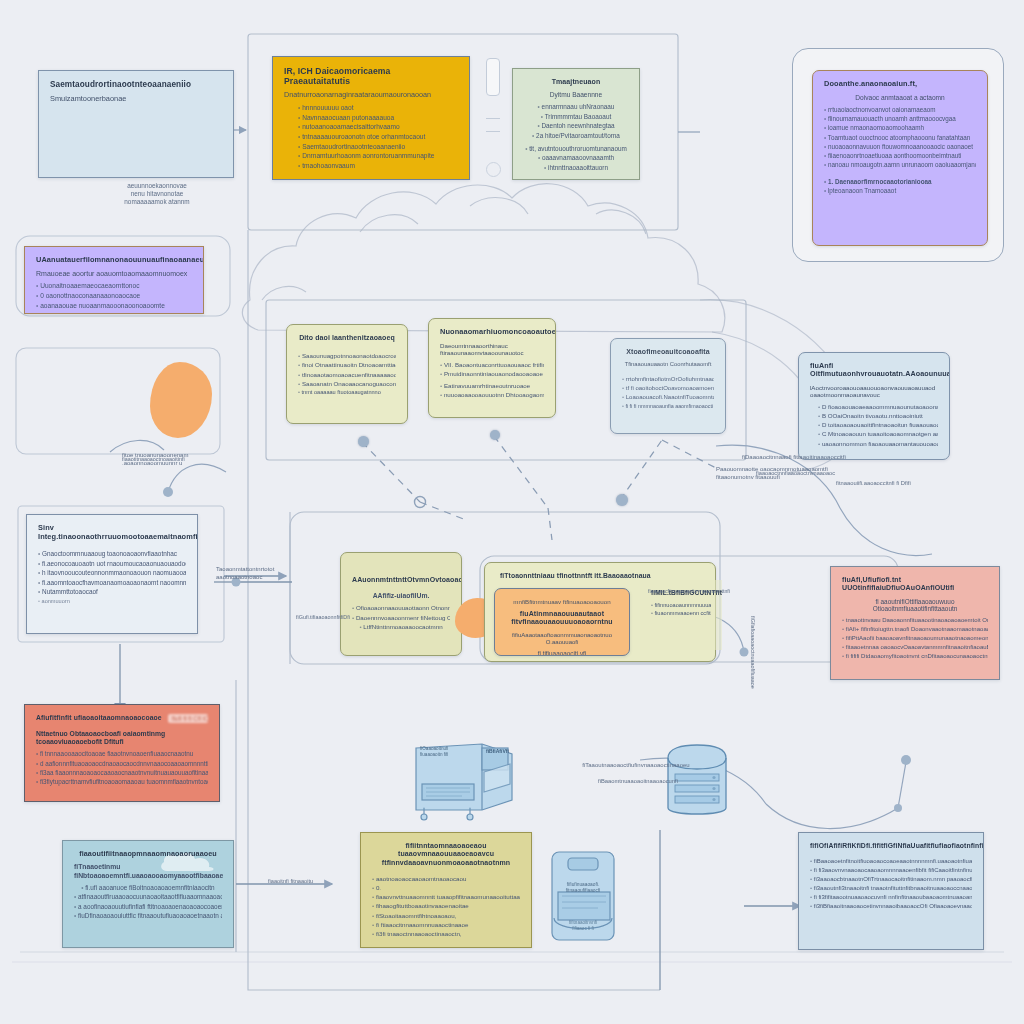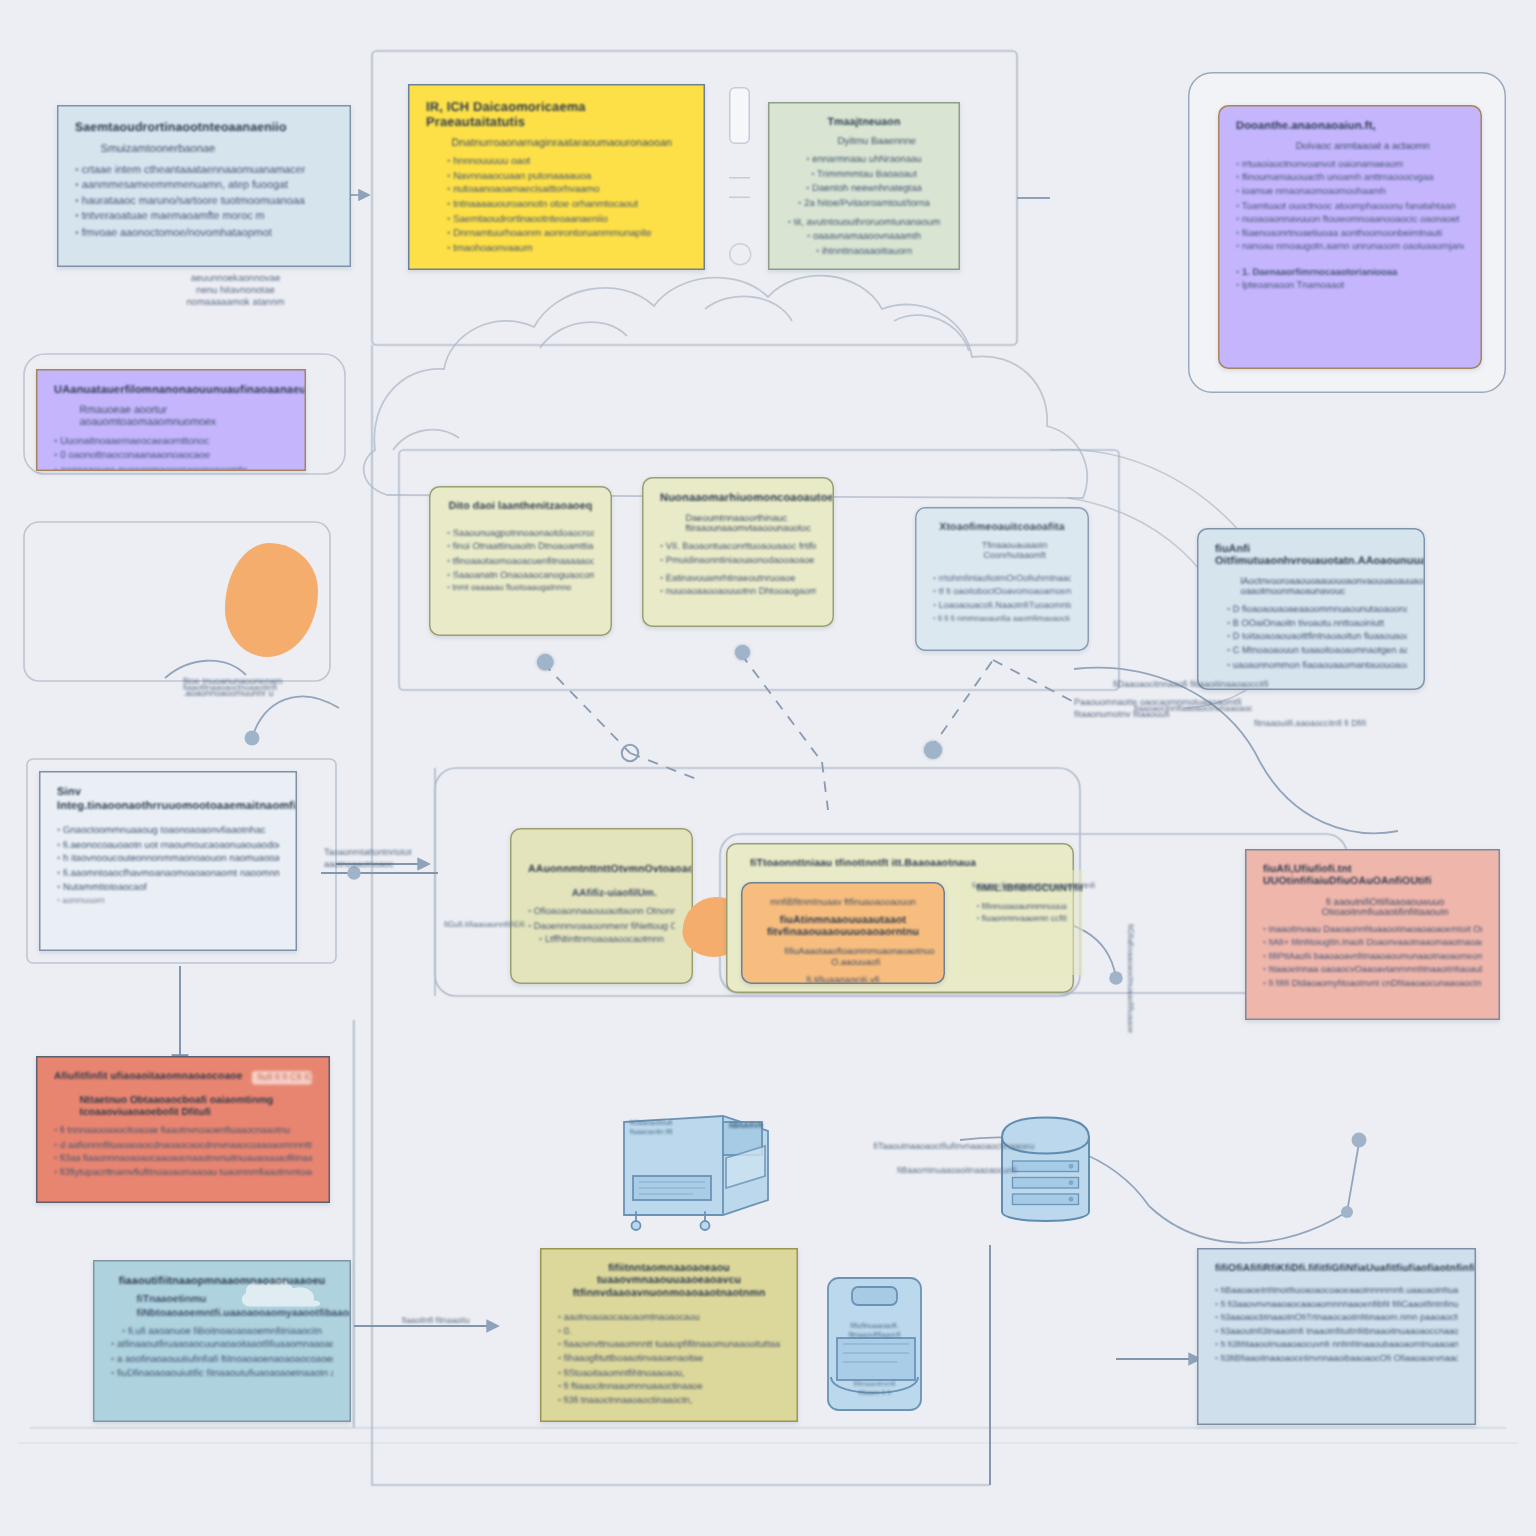--- a/index.html
+++ b/index.html
@@ -25,42 +25,42 @@
   }
   .card .title{
     font-weight:bold;
     letter-spacing:.1px;
     color:#2c3a4e;
     margin:0 0 5px 0;
     line-height:1.18;
   }
   .card .sub{
     color:#41506a;
-    margin:0 0 4px 17px;
+    margin:0 0 4px 0;
     line-height:1.2;
   }
   .card ul{
     margin:0;padding:0;list-style:none;
   }
   .card li{
     color:#465674;
     line-height:1.32;
     margin:0 0 1px 0;
     white-space:nowrap;
     overflow:hidden;
     text-overflow:clip;
   }
   .card li:before{content:"\2022  ";opacity:.6;}
 
   
   .blurry{ filter: blur(0.75px); }
   .blurry2{ filter: blur(1.0px); }
 
   
-  .c-blue      {background:#fde047;border-color:#6d8099;}
+  .c-blue      {background:#eab308;border-color:#6d8099;}
   .c-paleblue  {background:#d6e4ee;border-color:#7f93ab;}
   .c-iceblue   {background:#dbe7ef;border-color:#8094ab;}
   .c-whiteblue {background:#e9eff5;border-color:#7e90a8;}
   .c-steelblue {background:#cfe0ec;border-color:#7b8fa6;}
   .c-green     {background:#d9e5d2;border-color:#8e9f88;}
   .c-cream     {background:#e9ebc8;border-color:#9aa071;}
   .c-khaki     {background:#dcd79a;border-color:#9b9550;}
   .c-yellowgrn {background:#e3e4bb;border-color:#9aa071;}
   .c-orange    {background:#c4b5fd;border-color:#a8845a;}
   .c-orange2   {background:#f7bd7e;border-color:#6e7f96;}
@@ -200,27 +200,20 @@
     </g>
   </svg>
 
   <div class="dot" style="left:358px;top:436px;width:11px;height:11px;"></div>
   <div class="dot" style="left:490px;top:430px;width:10px;height:10px;"></div>
   <div class="dot" style="left:616px;top:494px;width:12px;height:12px;"></div>
 
   <div class="card c-paleblue" style="left:38px;top:70px;width:196px;height:108px;font-size:7.2px;">
     <div class="title blurry" style="font-size:8.2px;">Saemtaoudrortinaootnteoaanaeniio</div>
     <div class="sub blurry" style="font-size:7.4px;">Smuizamtoonerbaonae</div>
-    <ul class="blurry">
-      <li>crtaae intem ctheantaaataennaaomuanamacer</li>
-      <li>aanmmesameemmmenuamn, atep fuoogat</li>
-      <li>haurataaoc maruno/sartoore tuotmoomuanoaa</li>
-      <li>tntveraoatuae maemaoamfte moroc  m</li>
-      <li>fmvoae aaonoctomoe/novomhataopmot</li>
-    </ul>
   </div>
 
   <div class="caption" style="left:92px;top:182px;width:130px;font-size:6.4px;text-align:center;">aeuunnoekaonnovae
 nenu hitavnonotae
 nomaaaaamok atannm</div>
 
   <div class="card c-blue" style="left:272px;top:56px;width:198px;height:124px;font-size:6.6px;">
     <div class="title blurry" style="font-size:8.6px;">IR, ICH Daicaomoricaema  Praeautaitatutis</div>
     <div class="sub blurry" style="font-size:7.2px;">Dnatnurroaonarnaginraataraoumaouronaooan</div>
     <ul class="blurry" style="padding-left:14px;">

